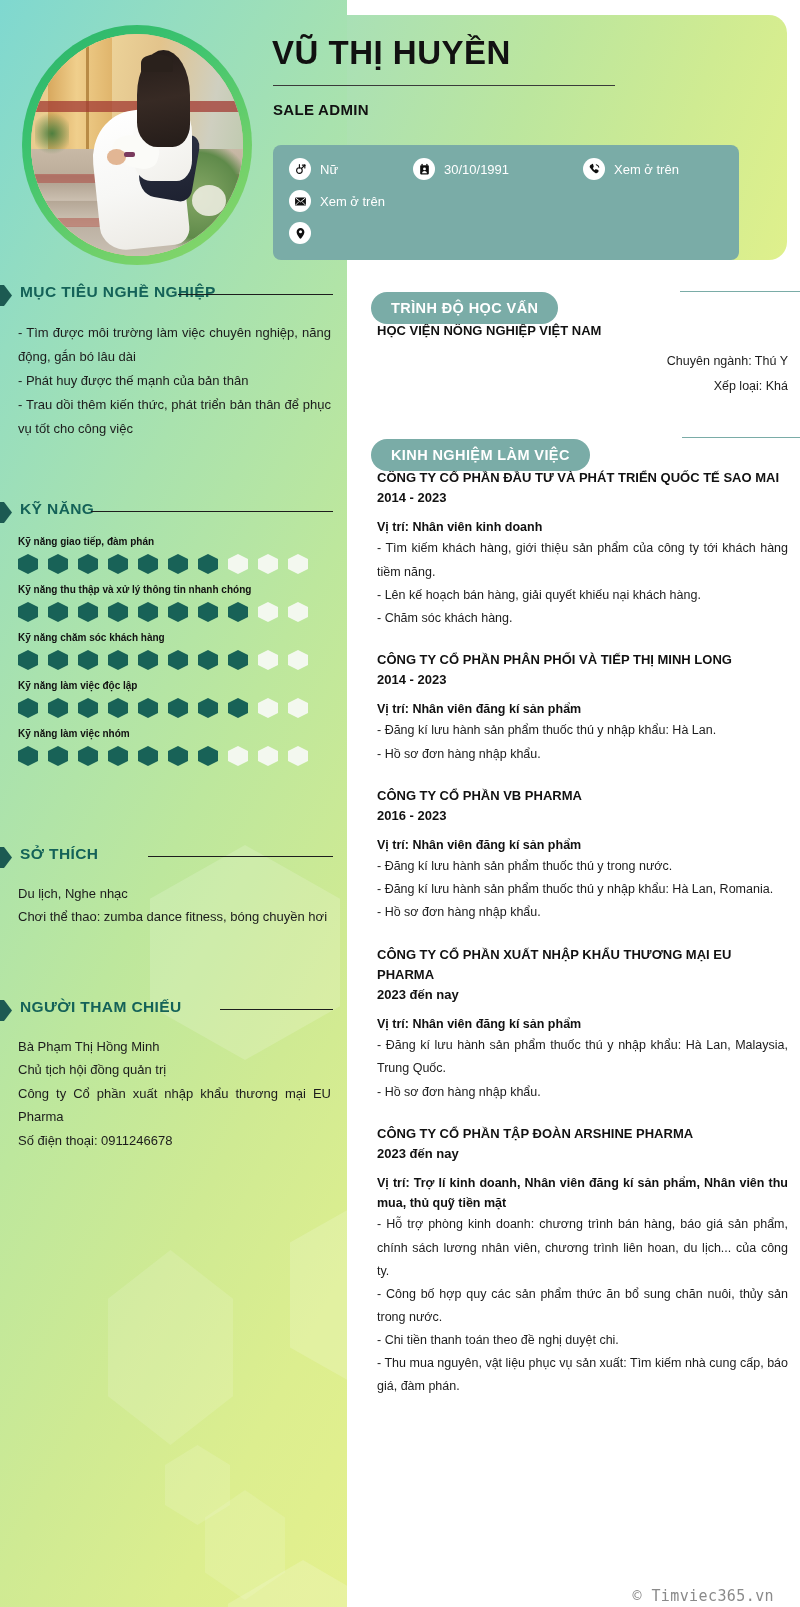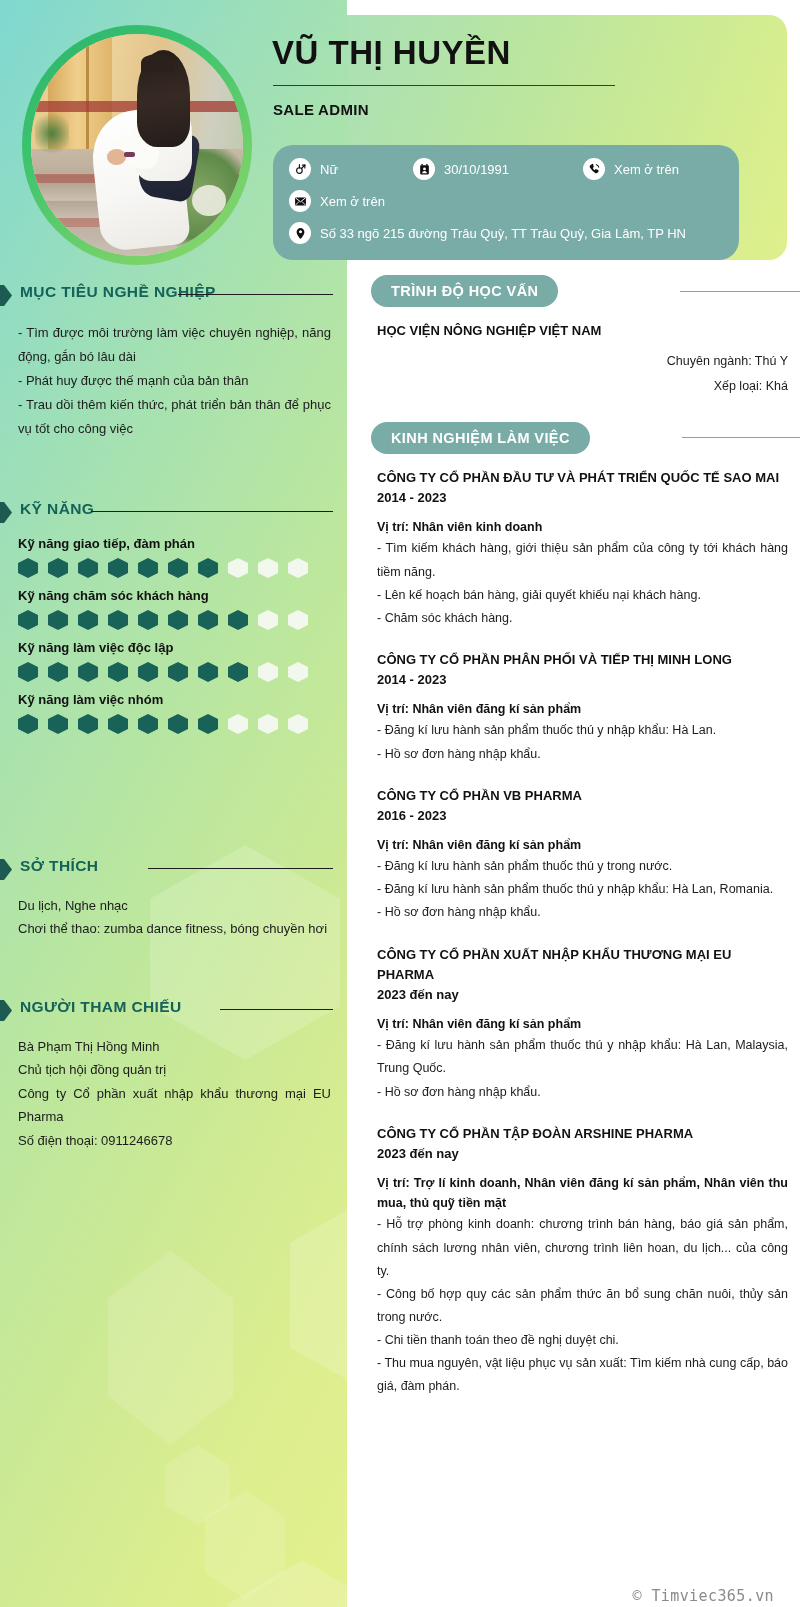--- a/index.html
+++ b/index.html
@@ -128,21 +128,21 @@
   .role {
     position: absolute; left: 273px; top: 101px;
     font-size: 15px; font-weight: 700; color: #111111; letter-spacing: .3px;
   }
 
   
   .contact-card {
     position: absolute; left: 273px; top: 145px;
     width: 466px; height: 115px;
     background: #7aaca7;
-    border-radius: 20px;
+    border-radius: 8px;
     padding: 13px 16px 0 16px;
   }
   .crow { display: flex; align-items: center; margin-bottom: 10px; }
   .citem { display: flex; align-items: center; }
   .ci-gender { width: 124px; }
   .ci-dob { width: 170px; }
   .cicon {
     width: 22px; height: 22px; border-radius: 50%;
     background: #ffffff; color: #101010;
     display: flex; align-items: center; justify-content: center;
@@ -172,34 +172,34 @@
     margin: 12px 16px 0 18px;
     font-size: 13px; color: #1c1c1c; line-height: 1.85;
     text-align: justify;
   }
   .sb-body div { text-align: justify; }
   .sb-plain { margin: 11px 16px 0 18px; font-size: 13px; color: #1c1c1c; line-height: 1.8; }
 
   
   .skills { margin: 10px 16px 0 18px; }
   .skill { margin-bottom: 10px; }
-  .skill-name { font-size: 13px; font-weight: 700; color: #111111; margin-bottom: 7px; }
+  .skill-name { font-size: 10px; font-weight: 700; color: #111111; margin-bottom: 7px; }
   .hexrow { display: flex; gap: 10px; }
   .hex {
     width: 20px; height: 20px;
     clip-path: polygon(50% 0%, 100% 25%, 100% 75%, 50% 100%, 0% 75%, 0% 25%);
   }
   .hex.on { background: #186257; }
   .hex.off { background: #f3f8ef; }
 
   
   .main { position: absolute; left: 347px; top: 275px; width: 453px; }
   .pill-head { position: relative; height: 32px; margin-bottom: 14px; }
   .pill {
-    position: absolute; left: 24px; top: 0;
+    position: absolute; left: 24px; top: 17px;
     height: 32px; border-radius: 16px;
     background: #7aaca7; color: #ffffff;
     font-size: 14.5px; font-weight: 700; letter-spacing: .4px;
     display: flex; align-items: center; padding: 0 20px;
     white-space: nowrap;
   }
   .pill-rule {
     position: absolute; right: 0; top: 15.5px; height: 1px;
     background: #7aaca7;
   }
@@ -320,21 +320,20 @@
     </div>
 
     <div class="crow">
       <div class="citem">
         <span class="cicon">
           <svg width="13" height="13" viewBox="0 0 24 24" fill="#101010">
             <path d="M12 1.8c-4 0-7.2 3.2-7.2 7.2 0 5.2 6.3 12.1 6.6 12.4a.8.8 0 0 0 1.2 0c.3-.3 6.6-7.2 6.6-12.4 0-4-3.2-7.2-7.2-7.2z"></path>
             <circle cx="12" cy="8.7" r="2.8" fill="#ffffff"></circle>
           </svg>
         </span>
-        <span class="ctext">Số 33 ngõ 215 đường Trâu Quỳ, TT Trâu Quỳ, Gia Lâm, TP HN</span>
       </div>
     </div>
   </div>
 
   <div class="sec" style="top:283px;">
     <div class="sec-head">
       <span class="sec-arrow"></span>
       <span class="sec-title">MỤC TIÊU NGHỀ NGHIỆP</span>
       <span class="sec-rule" style="width:155px;"></span>
     </div>
@@ -361,20 +360,35 @@
             <span class="hex on"></span>
             <span class="hex on"></span>
             <span class="hex on"></span>
             <span class="hex on"></span>
             <span class="hex off"></span>
             <span class="hex off"></span>
             <span class="hex off"></span>
           </div>
         </div>
         <div class="skill">
+          <div class="skill-name">Kỹ năng thu thập và xử lý thông tin nhanh chóng</div>
+          <div class="hexrow">
+            <span class="hex on"></span>
+            <span class="hex on"></span>
+            <span class="hex on"></span>
+            <span class="hex on"></span>
+            <span class="hex on"></span>
+            <span class="hex on"></span>
+            <span class="hex on"></span>
+            <span class="hex on"></span>
+            <span class="hex off"></span>
+            <span class="hex off"></span>
+          </div>
+        </div>
+        <div class="skill">
           <div class="skill-name">Kỹ năng chăm sóc khách hàng</div>
           <div class="hexrow">
             <span class="hex on"></span>
             <span class="hex on"></span>
             <span class="hex on"></span>
             <span class="hex on"></span>
             <span class="hex on"></span>
             <span class="hex on"></span>
             <span class="hex on"></span>
             <span class="hex on"></span>
@@ -408,21 +422,21 @@
             <span class="hex on"></span>
             <span class="hex on"></span>
             <span class="hex off"></span>
             <span class="hex off"></span>
             <span class="hex off"></span>
           </div>
         </div>
       </div>
   </div>
 
-  <div class="sec" style="top:845px;margin-top:12px;">
+  <div class="sec" style="top:845px;">
     <div class="sec-head">
       <span class="sec-arrow"></span>
       <span class="sec-title">SỞ THÍCH</span>
       <span class="sec-rule" style="width:185px;"></span>
     </div>
     <div class="sb-plain">
       <div>Du lịch, Nghe nhạc</div>
       <div>Chơi thể thao: zumba dance fitness, bóng chuyền hơi</div>
     </div>
   </div>

